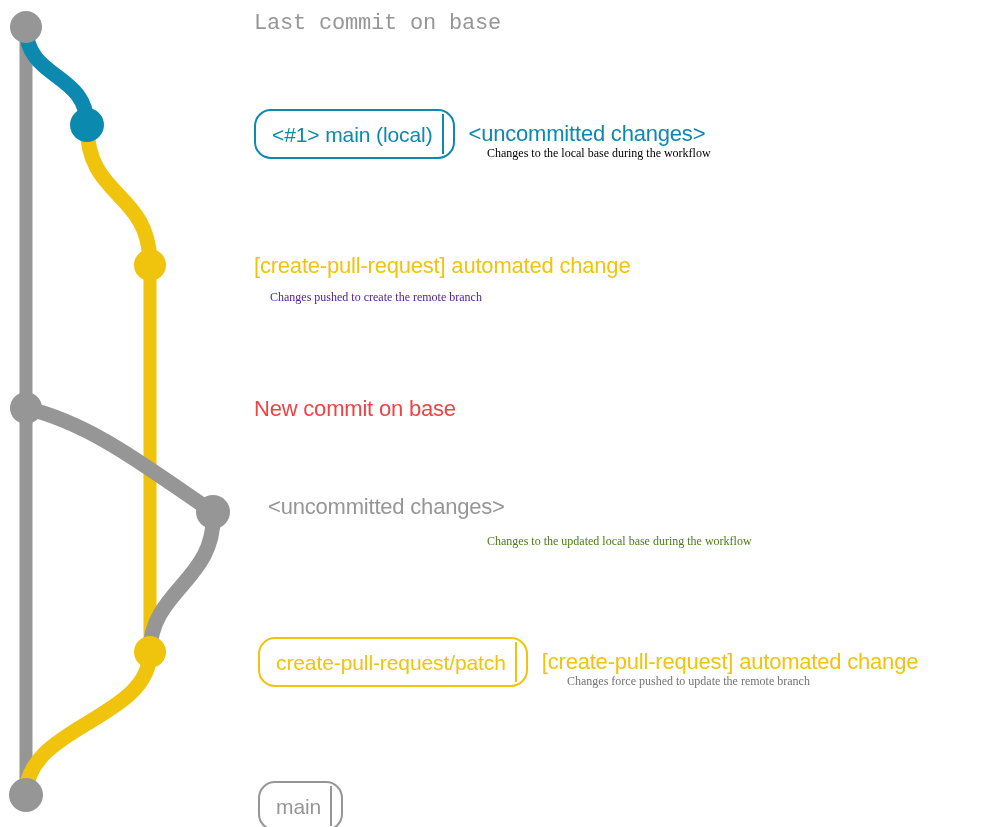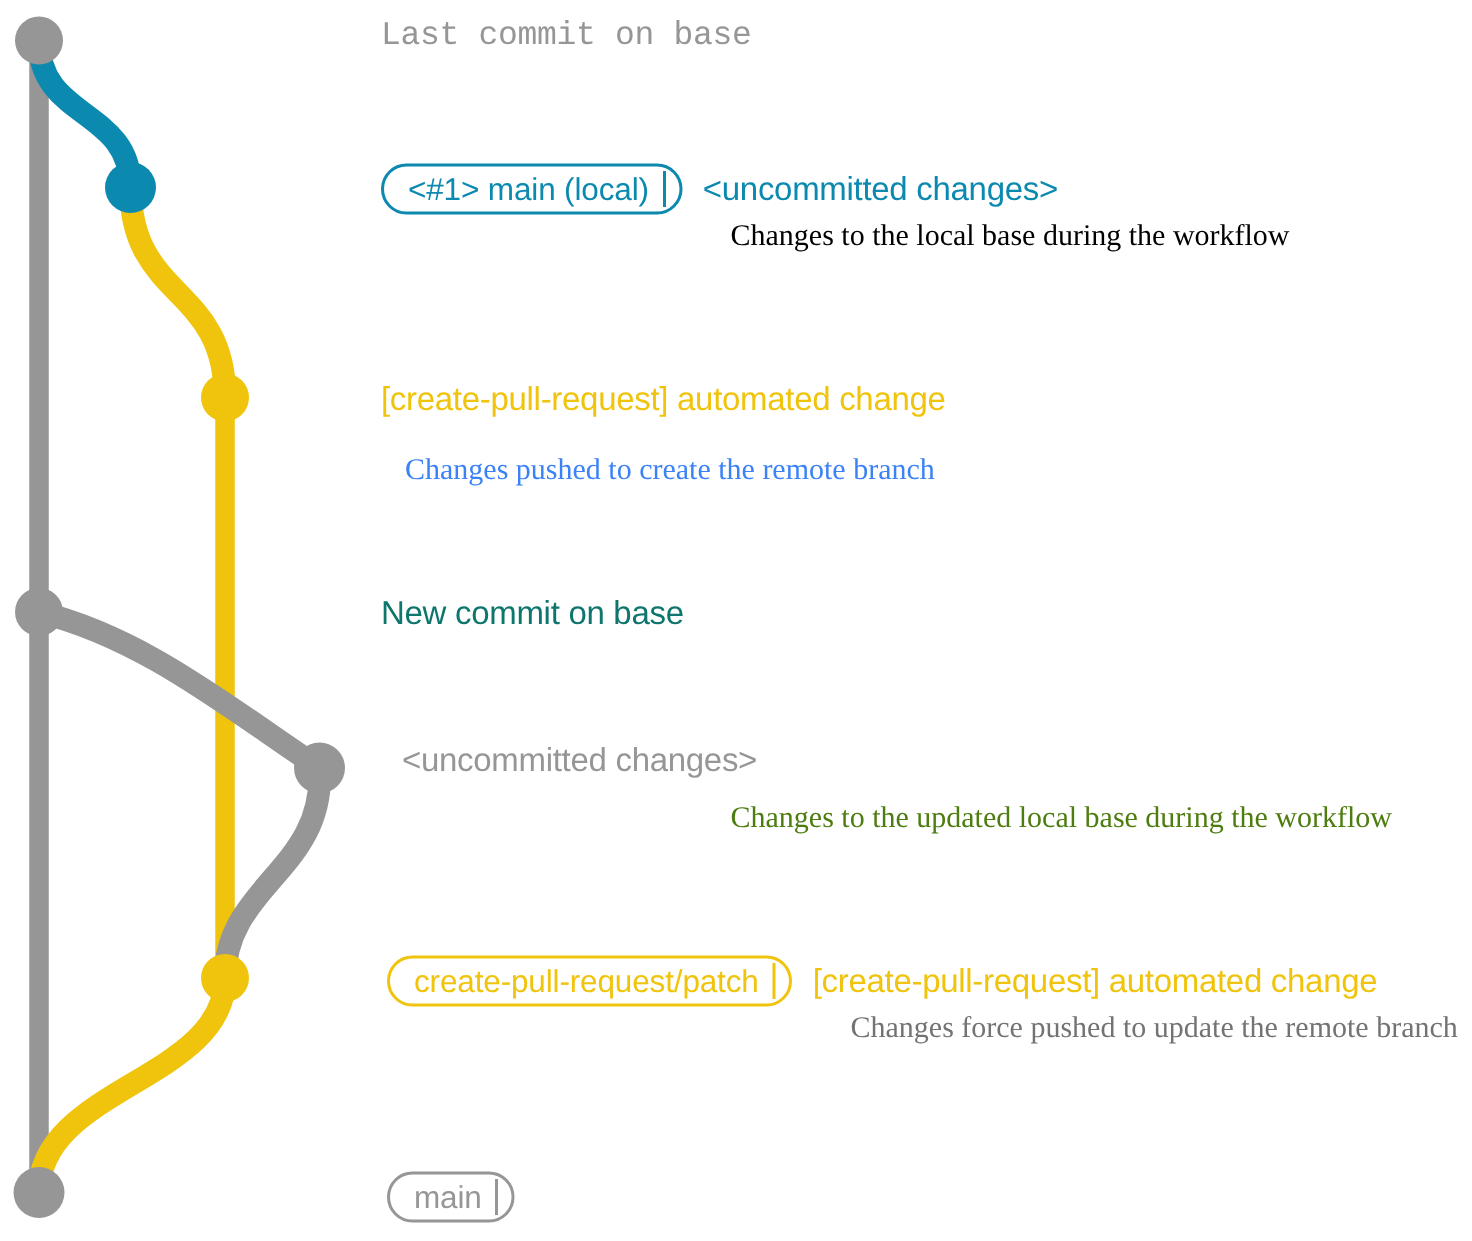--- a/index.html
+++ b/index.html
@@ -30,21 +30,21 @@
     position: absolute;
     display: flex;
     align-items: center;
     white-space: nowrap;
   }
 
   
   .pill {
     display: inline-flex;
     align-items: center;
-    height: 34px;
+    height: 50px;
     box-sizing: border-box;
     border: 2px solid currentColor;
     border-radius: 17px;
     padding: 0 20px 0 16px;
     position: relative;
     font-size: 21px;
     line-height: 1;
     letter-spacing: -0.1px;
   }
   .pill::after {
@@ -68,21 +68,21 @@
     letter-spacing: -0.2px;
   }
   .headline.with-gap {
     margin-left: 14px;
   }
 
   
   .subtext {
     position: absolute;
     font-family: "Liberation Serif", serif;
-    font-size: 20px;
+    font-size: 12px;
     color: #000000;
     line-height: 1;
     white-space: nowrap;
   }
 
   
   .c-blue   { color: #0c89af; }
   .c-yellow { color: #f0c40d; }
   .c-gray   { color: #969696; }
 </style>
@@ -122,24 +122,24 @@
   <span class="pill c-blue" style="color: rgb(12, 137, 175);">
     <span class="pill-text">&lt;#1&gt; main (local)</span>
   </span>
   <span class="headline with-gap c-blue" style="color: rgb(12, 137, 175);">&lt;uncommitted changes&gt;</span>
 </div>
 <div class="subtext" style="left: 487px; top: 147px; color: rgb(0, 0, 0);">Changes to the local base during the workflow</div>
 
 <div class="row" style="left:254px; top:255px;">
   <span class="headline c-yellow" style="color: rgb(240, 196, 13);">[create-pull-request] automated change</span>
 </div>
-<div class="subtext" style="left: 270px; top: 303px; color: #3b82f6;">Changes pushed to create the remote branch</div>
+<div class="subtext" style="left: 270px; top: 291px; color: #4c1d95;">Changes pushed to create the remote branch</div>
 
 <div class="row" style="left:254px; top:398px;">
-  <span class="headline c-gray" style="color: #0f766e;">New commit on base</span>
+  <span class="headline c-gray" style="color: #ef4444;">New commit on base</span>
 </div>
 
 <div class="row" style="left:254px; top:496px;">
   <span class="headline with-gap c-gray" style="color: rgb(150, 150, 150);">&lt;uncommitted changes&gt;</span>
 </div>
 <div class="subtext" style="left: 487px; top: 535px; color: #4d7c0f;">Changes to the updated local base during the workflow</div>
 
 <div class="row" style="left:258px; top:637px;">
   <span class="pill c-yellow" style="color: rgb(240, 196, 13);">
     <span class="pill-text">create-pull-request/patch</span>

